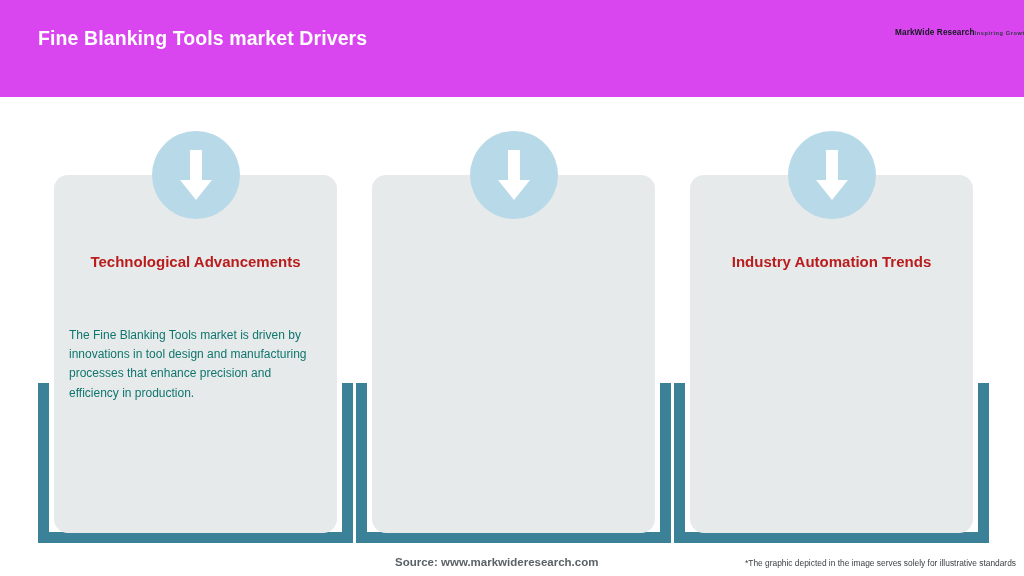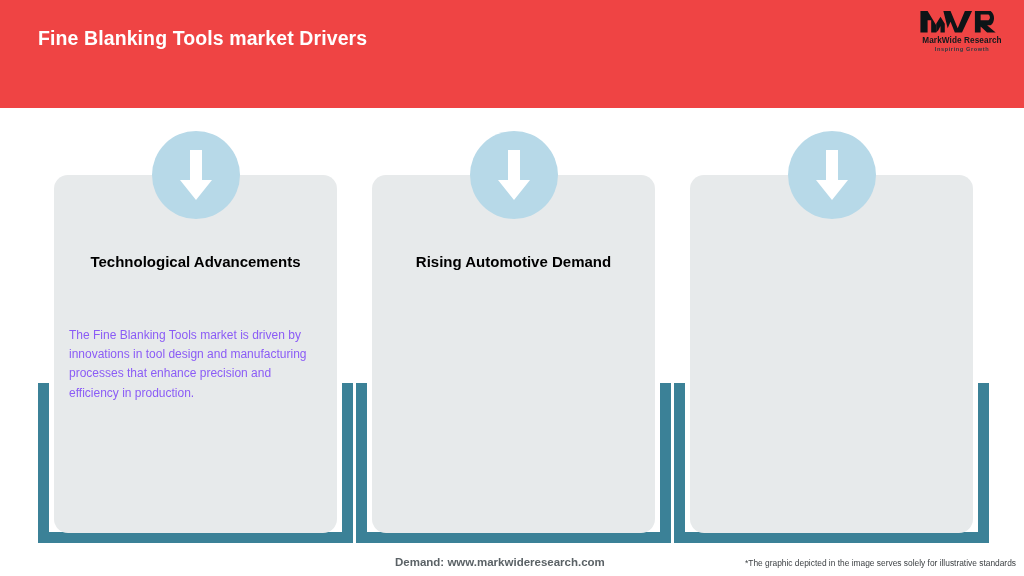--- a/index.html
+++ b/index.html
@@ -7,32 +7,32 @@
     width:1024px;height:576px;
     background:#ffffff;
     font-family:"Liberation Sans", sans-serif;
     overflow:hidden;
     position:relative;
   }
   #stage{position:relative;width:1024px;height:576px;overflow:hidden;background:#fff;}
 
   
   .header-bar{
-    position:absolute;left:0;top:0;width:1024px;height:108px;
-    background:#ef4444;
+    position:absolute;left:0;top:0;width:1024px;height:97px;
+    background:#d946ef;
   }
   .header-title{
     position:absolute;left:38px;top:27px;
     font-size:19.5px;font-weight:bold;color:#ffffff;
     letter-spacing:.1px;white-space:nowrap;
   }
   .logo{
     position:absolute;right:14px;top:6px;
     width:96px;height:54px;
-    display:flex;flex-direction:column;align-items:center;justify-content:flex-start;
+    display:flex;flex-direction:row;align-items:center;justify-content:center;
   }
   .logo-mark{width:86px;height:30px;display:block;}
   .logo-name{
     font-size:8.2px;font-weight:bold;color:#111a1d;
     line-height:1;margin-top:1px;letter-spacing:.1px;white-space:nowrap;
   }
   .logo-tag{
     font-size:5.6px;font-weight:bold;color:#2b3a40;
     line-height:1;margin-top:1.5px;letter-spacing:.6px;white-space:nowrap;
   }
@@ -60,26 +60,26 @@
   }
   .icon-circle{
     position:absolute;left:50%;top:-44px;transform:translateX(-50%);
     width:88px;height:88px;border-radius:50%;
     background:#b7d9e8;z-index:3;
     display:flex;align-items:center;justify-content:center;
   }
   .arrow-down{display:block;width:36px;height:54px;}
   .card-title{
     position:absolute;left:10px;right:10px;top:78px;
-    text-align:center;font-size:15px;font-weight:bold;color:#000000;
+    text-align:center;font-size:15px;font-weight:bold;color:#b91c1c;
     line-height:1.2;
   }
   .card-body{
     position:absolute;left:15px;right:14px;top:151px;
-    font-size:12px;color:#8b5cf6;line-height:1.6;text-align:left;
+    font-size:12px;color:#0f766e;line-height:1.6;text-align:left;
   }
 
   
   .source{
     position:absolute;left:395px;top:556px;
     font-size:11.5px;font-weight:bold;color:#5b6266;white-space:nowrap;
   }
   .disclaimer{
     position:absolute;right:8px;top:558px;
     font-size:8.4px;color:#3d4144;white-space:nowrap;
@@ -119,36 +119,36 @@
     <div class="icon-circle">
       <svg class="arrow-down" viewBox="0 0 36 54">
         <polygon points="12,2 24,2 24,32 34,32 18,52 2,32 12,32" fill="#ffffff"></polygon>
       </svg>
     </div>
   </div>
 
   <div class="card-wrap c1">
     <div class="uframe"></div>
     <div class="card">
-      <div class="card-title">Rising Automotive Demand</div>
     </div>
     <div class="icon-circle">
       <svg class="arrow-down" viewBox="0 0 36 54">
         <polygon points="12,2 24,2 24,32 34,32 18,52 2,32 12,32" fill="#ffffff"></polygon>
       </svg>
     </div>
   </div>
 
   <div class="card-wrap c2">
     <div class="uframe"></div>
     <div class="card">
+      <div class="card-title">Industry Automation Trends</div>
     </div>
     <div class="icon-circle">
       <svg class="arrow-down" viewBox="0 0 36 54">
         <polygon points="12,2 24,2 24,32 34,32 18,52 2,32 12,32" fill="#ffffff"></polygon>
       </svg>
     </div>
   </div>
 
-  <div class="source">Demand: www.markwideresearch.com</div>
+  <div class="source">Source: www.markwideresearch.com</div>
   <div class="disclaimer">*The graphic depicted in the image serves solely for illustrative standards</div>
 
 </div>
 
 </body></html>

